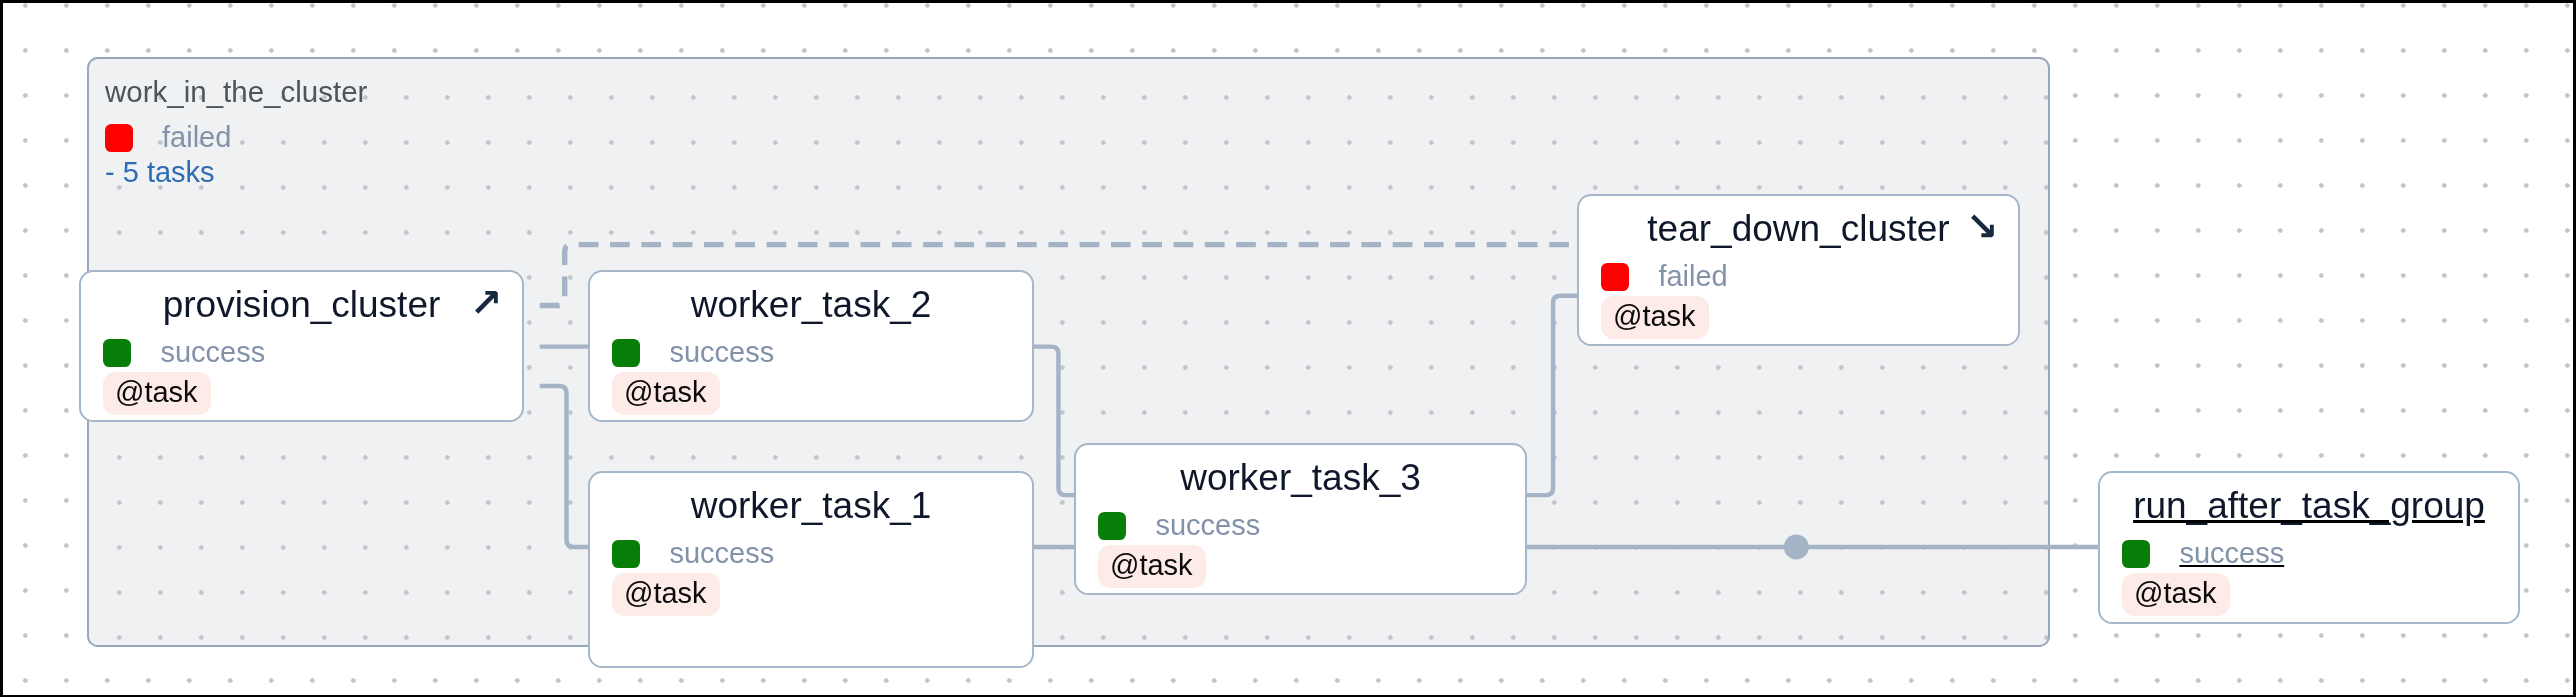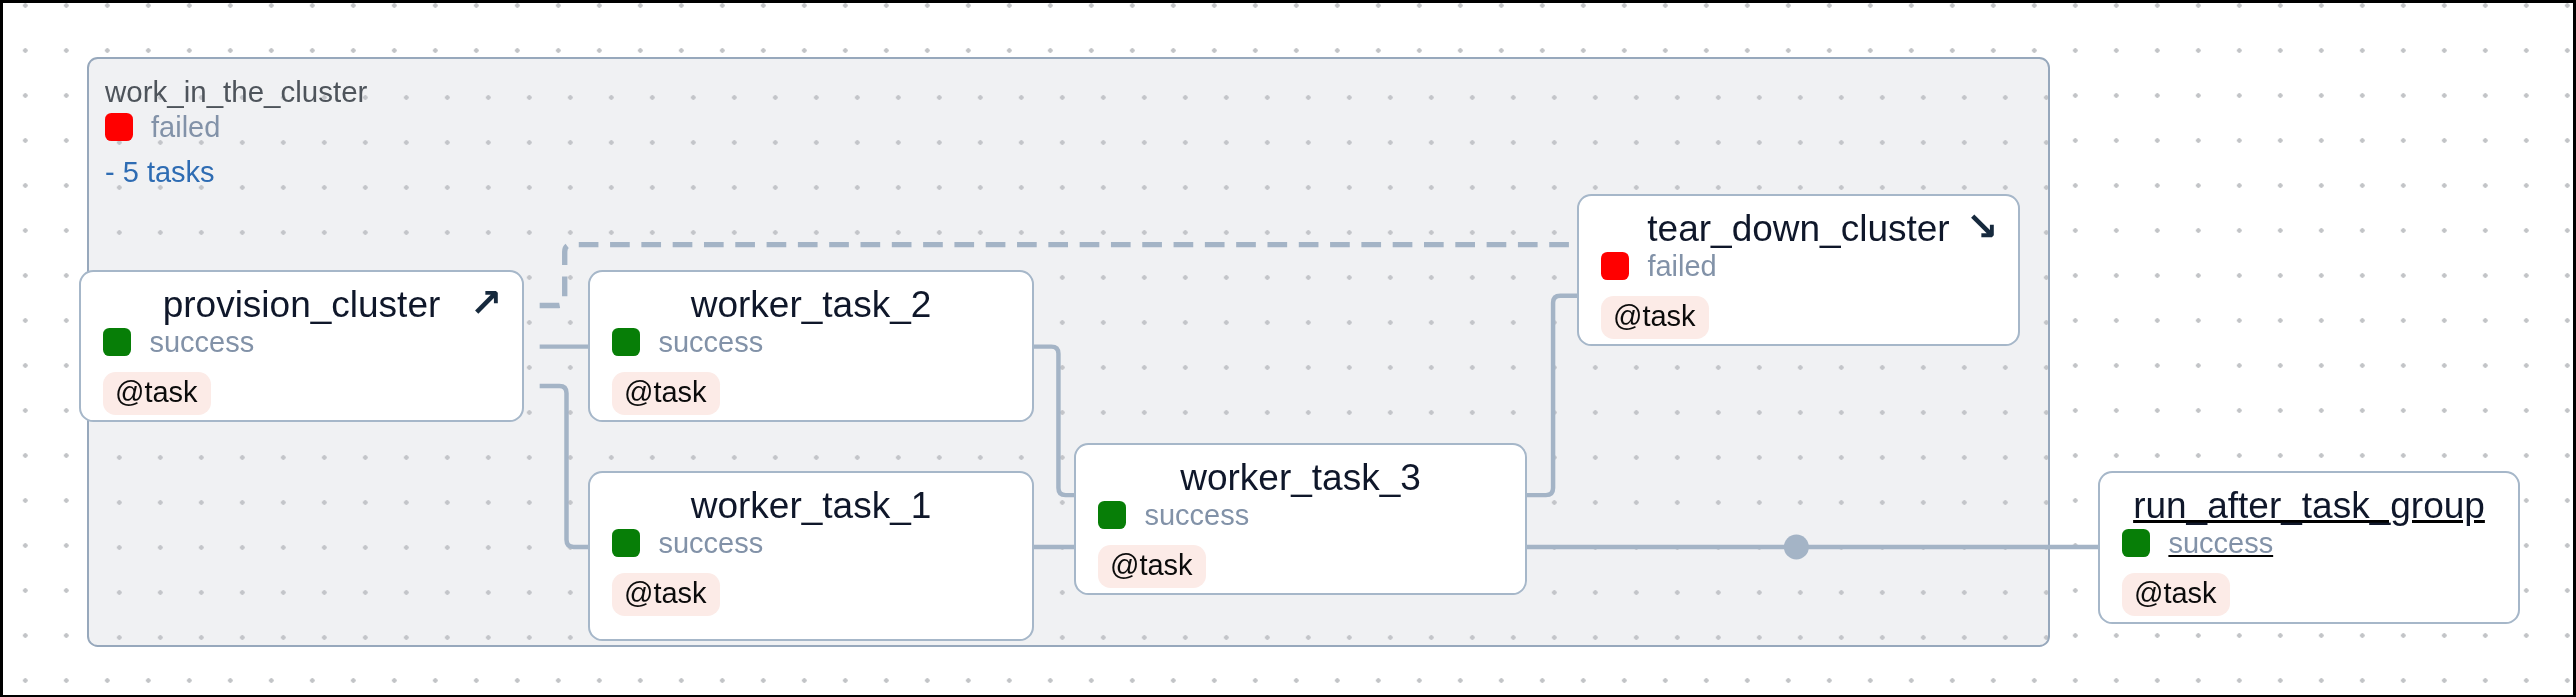--- a/index.html
+++ b/index.html
@@ -20,21 +20,21 @@
     box-sizing:border-box;
     border:2.7px solid #97a8bc;
     border-radius:10.7px;
     background-color:#f0f1f3;
     background-image:radial-gradient(circle, #c3c5c9 2px, rgba(0,0,0,0) 2.5px);
     background-size:41px 45px;
     background-position:9.8px 16px;
   }
   .group-label{position:absolute;left:16px;top:12.5px;}
   .group-title{font-size:29.5px;color:#4e545b;line-height:39px;white-space:nowrap;}
-  .status-row{display:flex;align-items:flex-start;gap:18px;margin-top:2.7px;height:39px;}
+  .status-row{display:flex;align-items:flex-end;gap:29px;margin-top:2.7px;height:39px;}
   .status-square{width:28px;height:28px;border-radius:6.3px;flex:0 0 auto;}
   .sq-success{background:#077e07;}
   .sq-failed{background:#ff0000;}
   .status-text{font-size:29px;color:#8292a8;line-height:29px;}
   .tasks-link{font-size:29px;color:#2e6cb3;line-height:39px;margin-top:0.9px;cursor:pointer;white-space:nowrap;}
   .edges{position:absolute;left:0;top:0;width:2576px;height:698px;pointer-events:none;}
   .node{
     position:absolute;
     box-sizing:border-box;
     background:#ffffff;
@@ -102,21 +102,21 @@
 
   <div class="node" style="left:585px;top:267px;width:446px;height:152px;">
     <div class="node-title">worker_task_2</div>
     <div class="status-row">
       <span class="status-square sq-success"></span>
       <span class="status-text">success</span>
     </div>
     <span class="badge">@task</span>
   </div>
 
-  <div class="node" style="left:585px;top:468px;width:446px;height:170px;">
+  <div class="node" style="left:585px;top:468px;width:446px;height:197px;">
     <div class="node-title">worker_task_1</div>
     <div class="status-row">
       <span class="status-square sq-success"></span>
       <span class="status-text">success</span>
     </div>
     <span class="badge">@task</span>
   </div>
 
   <div class="node" style="left:1071px;top:440px;width:453px;height:152px;">
     <div class="node-title">worker_task_3</div>

